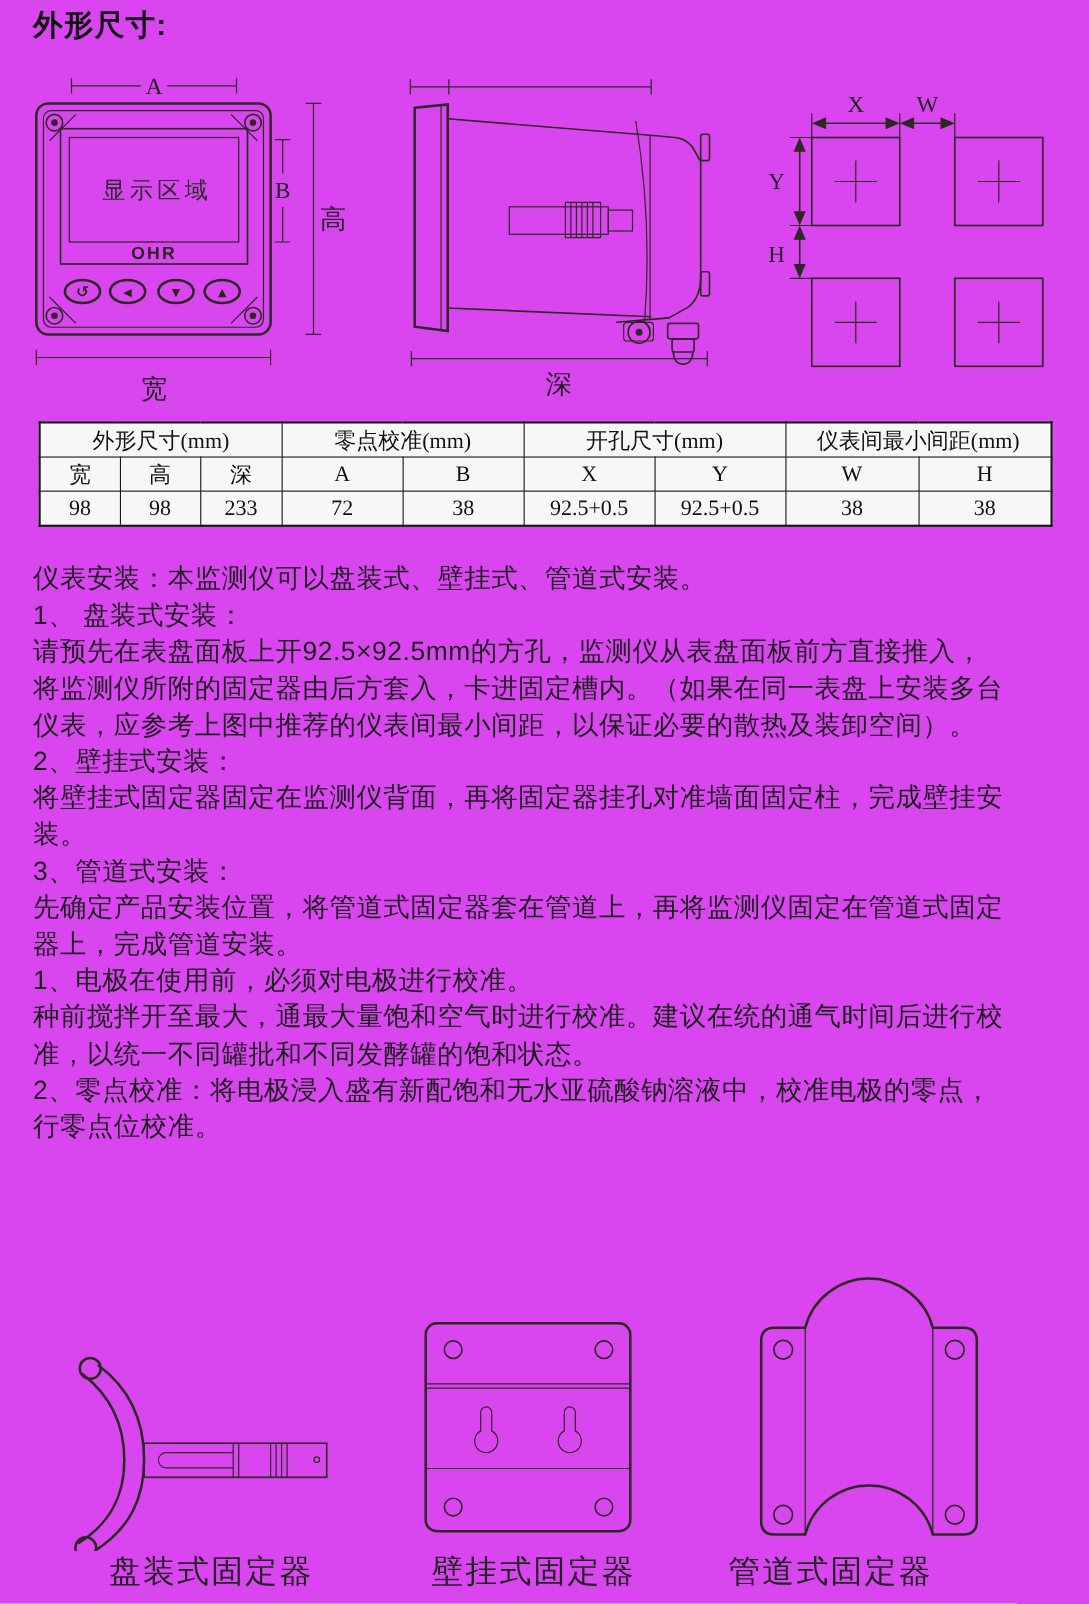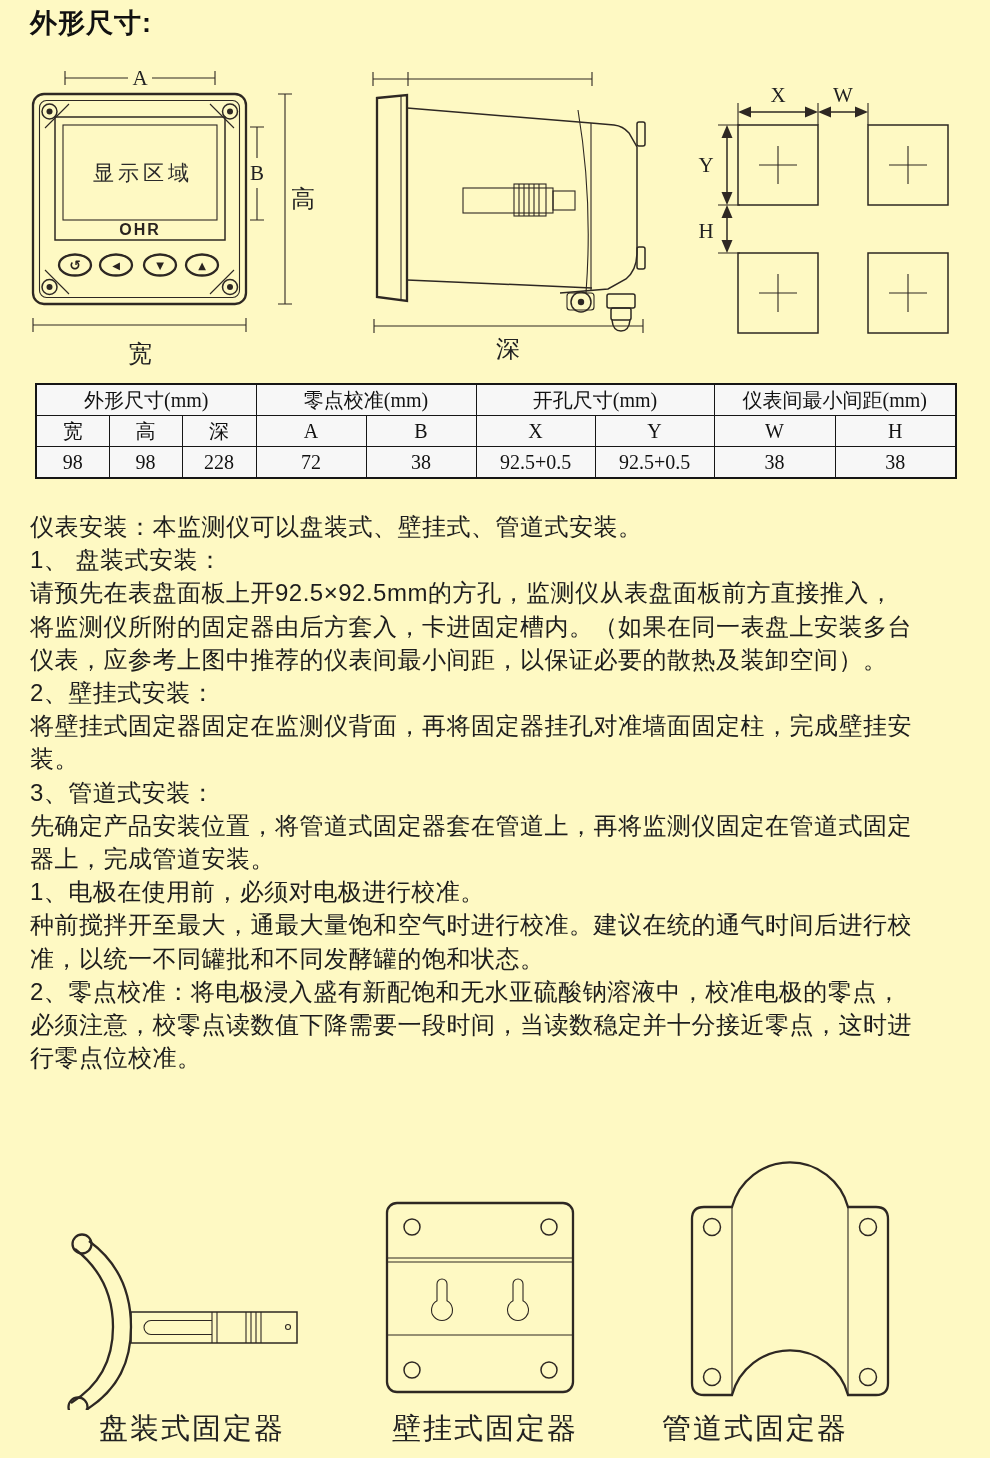--- a/index.html
+++ b/index.html
@@ -1,16 +1,16 @@
 <!DOCTYPE html>
 <html><head>
 <meta charset="utf-8">
 <style>
   html,body{margin:0;padding:0;background:#f7f7f7;}
-  .page{position:relative;width:990px;height:1458px;background:#fef9c3;overflow:hidden;
+  .page{position:relative;width:990px;height:1458px;background:#d946ef;overflow:hidden;
         font-family:"Liberation Sans",sans-serif;color:#1c1c1c;}
   .title{position:absolute;left:30px;top:5px;font-size:27px;font-weight:bold;letter-spacing:1px;color:#111;}
   svg{position:absolute;left:0;}
   .ln{fill:none;stroke:#2e2823;stroke-width:1.5;}
   .ln2{fill:none;stroke:#2e2823;stroke-width:2.3;}
   .lnt{fill:none;stroke:#2e2823;stroke-width:1.1;}
   .ink{fill:#2e2823;stroke:none;}
   .dimZh{font-family:"Liberation Serif",serif;font-size:24px;fill:#222;}
   .dimLt{font-family:"Liberation Serif",serif;font-size:21px;fill:#222;}
   .dispTxt{font-family:"Liberation Serif",serif;font-size:21px;letter-spacing:4px;fill:#2a2a2a;}
@@ -195,21 +195,21 @@
       <td>A</td>
       <td>B</td>
       <td>X</td>
       <td>Y</td>
       <td>W</td>
       <td>H</td>
     </tr>
     <tr>
       <td>98</td>
       <td>98</td>
-      <td>228</td>
+      <td>233</td>
       <td>72</td>
       <td>38</td>
       <td>92.5+0.5</td>
       <td>92.5+0.5</td>
       <td>38</td>
       <td>38</td>
     </tr>
   </tbody>
     </table>
 
@@ -222,21 +222,20 @@
     <div>2、壁挂式安装：</div>
     <div>将壁挂式固定器固定在监测仪背面，再将固定器挂孔对准墙面固定柱，完成壁挂安</div>
     <div>装。</div>
     <div>3、管道式安装：</div>
     <div>先确定产品安装位置，将管道式固定器套在管道上，再将监测仪固定在管道式固定</div>
     <div>器上，完成管道安装。</div>
     <div>1、电极在使用前，必须对电极进行校准。</div>
     <div>种前搅拌开至最大，通最大量饱和空气时进行校准。建议在统的通气时间后进行校</div>
     <div>准，以统一不同罐批和不同发酵罐的饱和状态。</div>
     <div>2、零点校准：将电极浸入盛有新配饱和无水亚硫酸钠溶液中，校准电极的零点，</div>
-    <div>必须注意，校零点读数值下降需要一段时间，当读数稳定并十分接近零点，这时进</div>
     <div>行零点位校准。</div>
   </div>
 
   <svg width="990" height="260" viewBox="0 1150 990 260" style="top:1150px;">
 
     <g>
       <path class="ln2" d="M89,1241 C119,1263 131,1293 131,1327 C131,1361 119,1389 86,1410"></path>
       <path class="ln2" d="M75,1249 C102,1270 113,1296 113,1327 C113,1358 102,1384 71,1403"></path>
       <circle class="ln2" cx="82" cy="1244" r="9.5"></circle>
       <circle class="ln2" cx="78" cy="1407" r="9.5"></circle>

